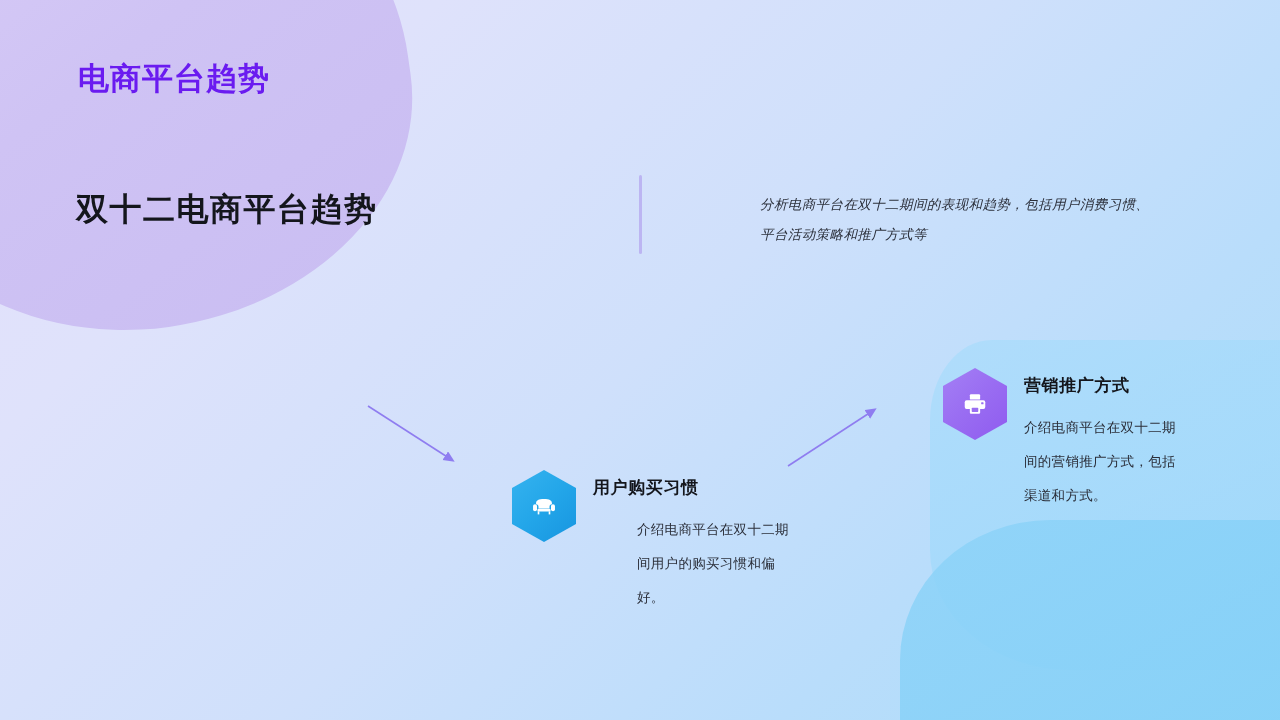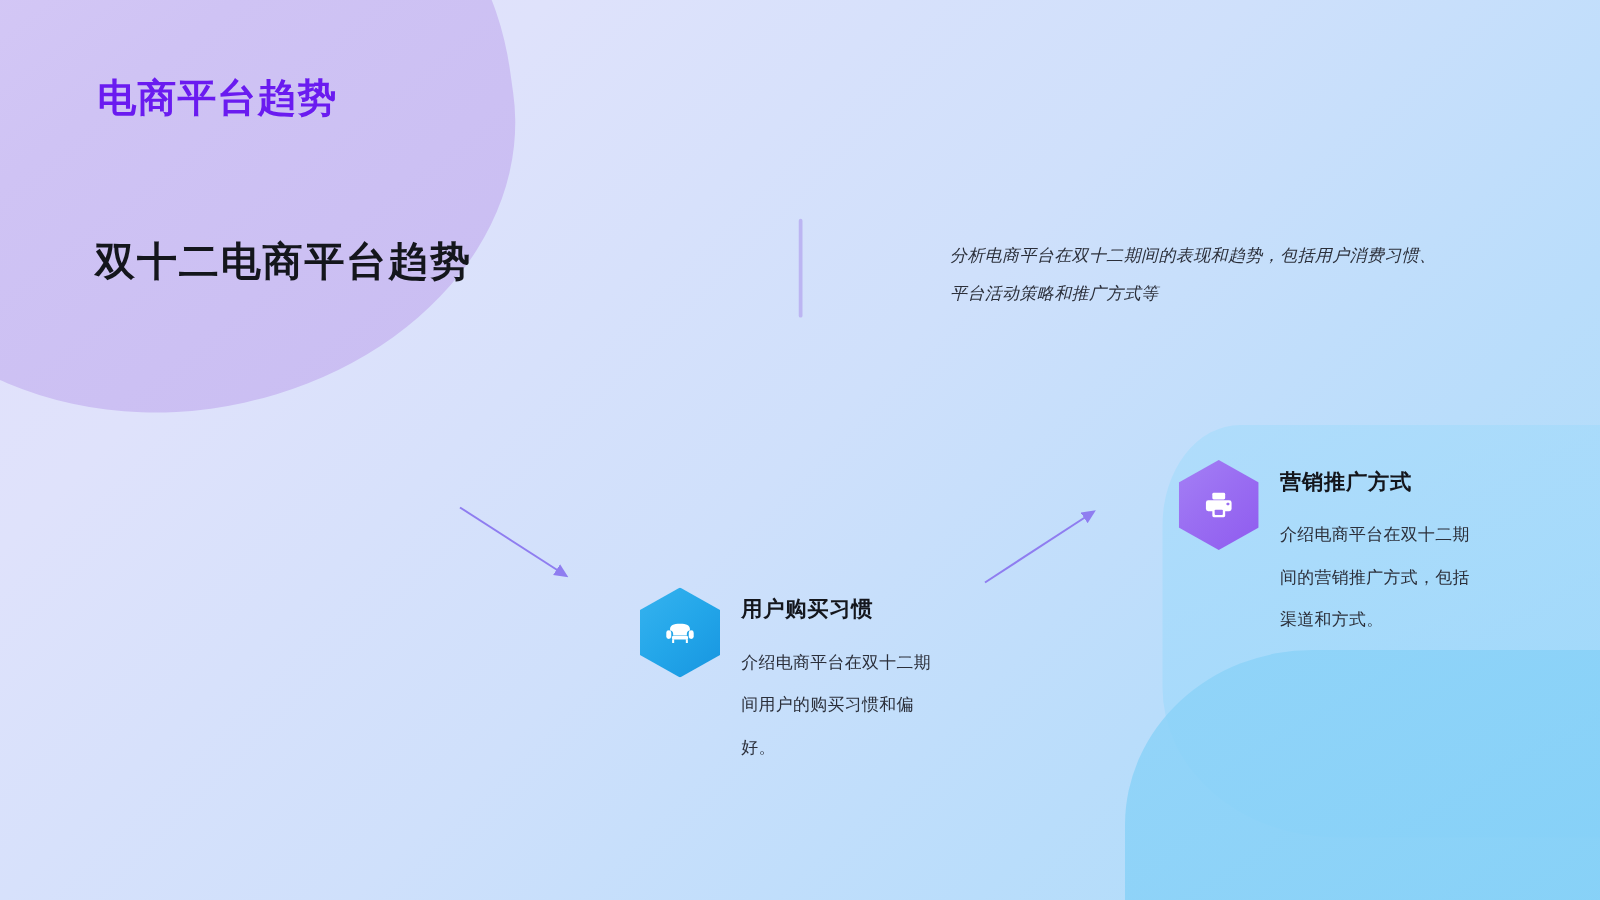--- a/index.html
+++ b/index.html
@@ -146,21 +146,21 @@
     white-space: nowrap;
   }
 
   .card-desc {
     font-size: 13.5px;
     line-height: 34px;
     color: #2b2f3a;
     letter-spacing: .3px;
     width: 160px;
   }
-  .card-2 .card-desc { width: 152px; }
+  .card-2 .card-desc { width: 152px; margin-left: 44px; }
   .card-3 .card-desc { width: 160px; }
 
   
   .arrow-svg {
     position: absolute;
     pointer-events: none;
     overflow: visible;
   }
   .arrow-1 { left: 360px; top: 398px; }
   .arrow-2 { left: 780px; top: 398px; }

